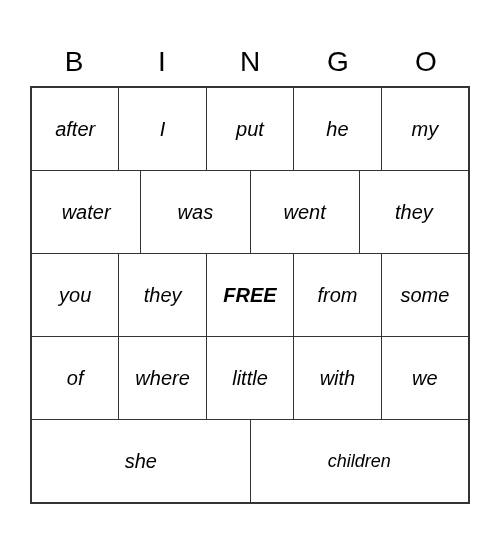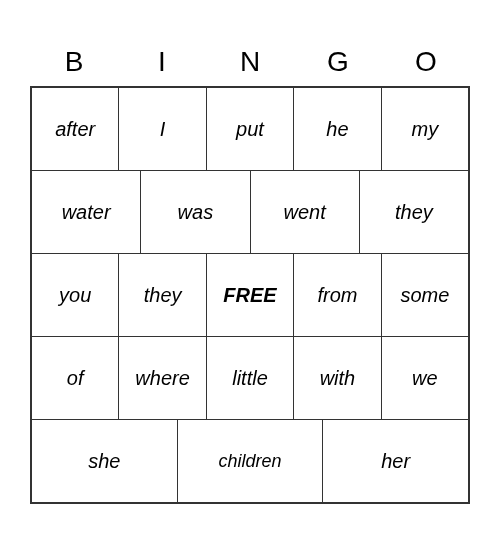--- a/index.html
+++ b/index.html
@@ -113,16 +113,15 @@
       <div class="bingo-row">
         <div class="bingo-cell">of</div>
         <div class="bingo-cell">where</div>
         <div class="bingo-cell">little</div>
         <div class="bingo-cell">with</div>
         <div class="bingo-cell">we</div>
       </div>
       <div class="bingo-row">
         <div class="bingo-cell">she</div>
         <div class="bingo-cell small-text">children</div>
-        <div class="bingo-cell">her</div>
       </div>
     </div>
 </div>
 
 </body></html>

